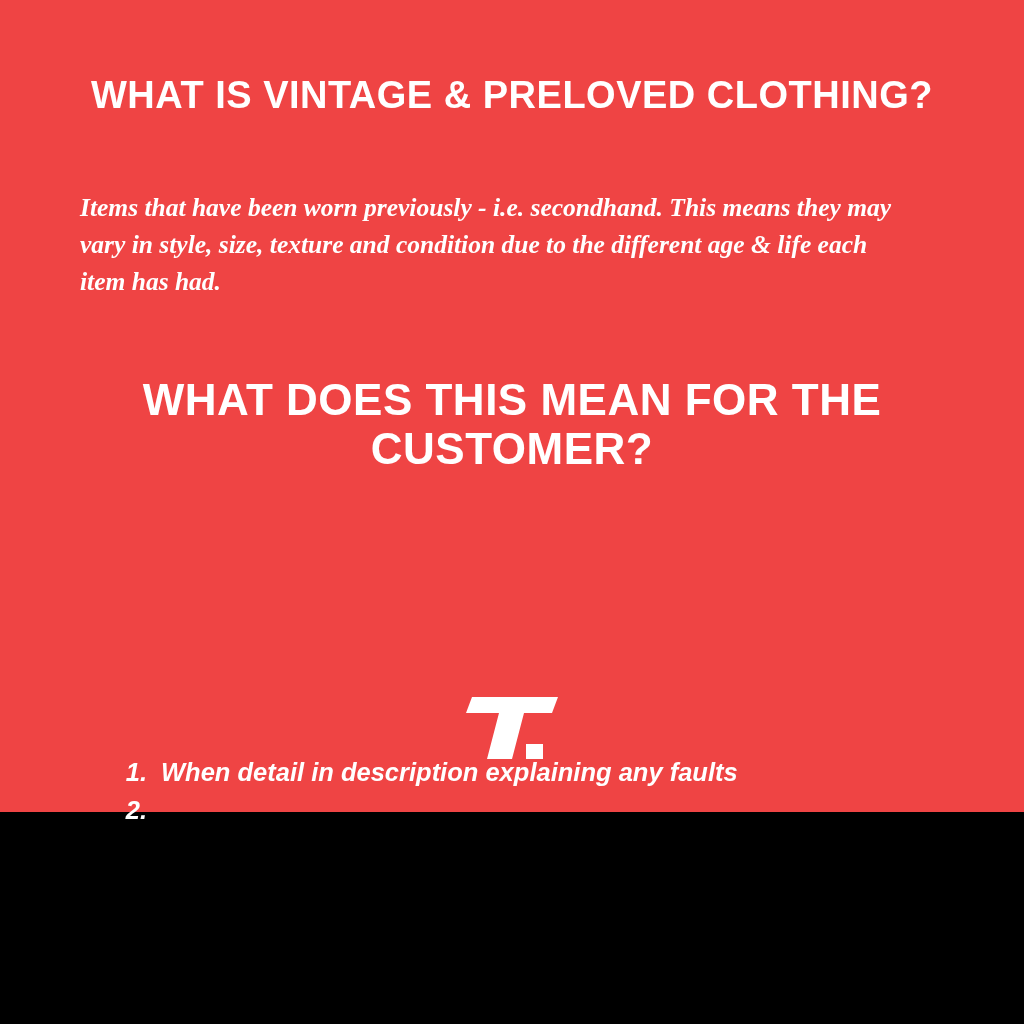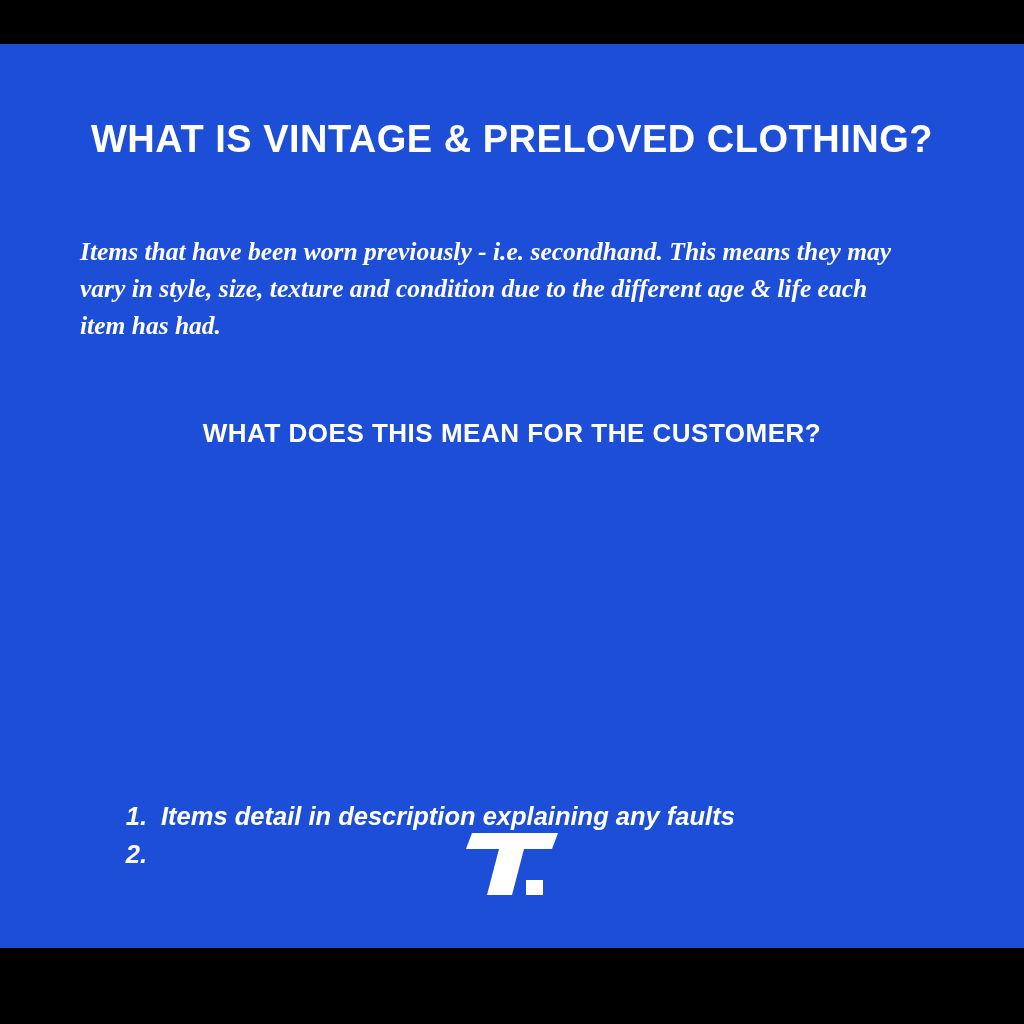--- a/index.html
+++ b/index.html
@@ -10,24 +10,23 @@
     width: 1024px;
     height: 1024px;
     background: #000000;
     color: #ffffff;
     font-family: "Liberation Sans", sans-serif;
     overflow: hidden;
   }
   .page {
     position: relative;
     width: 1024px;
-    height: 904px;
-    background: #1d4ed8;
+    height: 812px;
+    background: #ef4444;
     box-sizing: border-box;
-    margin-top: 44px;
   }
 
   .heading {
     text-align: center;
     font-weight: bold;
     font-style: normal;
     font-size: 39px;
     letter-spacing: 0.5px;
     line-height: 1.12;
     color: #ffffff;
@@ -41,21 +40,21 @@
     left: 0;
     right: 0;
     font-size: 38px;
   }
 
   .heading-2 {
     position: absolute;
     top: 375px;
     left: 0;
     right: 0;
-    font-size: 26px;
+    font-size: 44px;
     padding: 0 56px;
   }
 
   .body-text {
     font-style: italic;
     font-weight: bold;
     font-size: 25.5px;
     line-height: 1.45;
     color: #ffffff;
     margin: 0;
@@ -130,21 +129,21 @@
 
   <p class="body-text para-1">Items that have been worn previously - i.e. secondhand. This means they may vary in style, size, texture and condition due to the different age &amp; life each item has had.</p>
 
   <h2 class="heading heading-2">WHAT DOES THIS MEAN FOR THE CUSTOMER?</h2>
 
 
 
   <ul class="list">
     <li>
       <span class="num">1.</span>
-      <span>Items detail in description explaining any faults</span>
+      <span>When detail in description explaining any faults</span>
     </li>
     <li>
       <span class="num">2.</span>
     </li>
   </ul>
 
   <div class="logo">
     <svg width="92" height="62" viewBox="0 0 92 62" aria-hidden="true">
       <polygon points="6,0 92,0 86,16 58,16 46,62 21,62 33,16 0,16" fill="#ffffff"></polygon>
       <rect x="60" y="47" width="17" height="15" fill="#ffffff"></rect>

